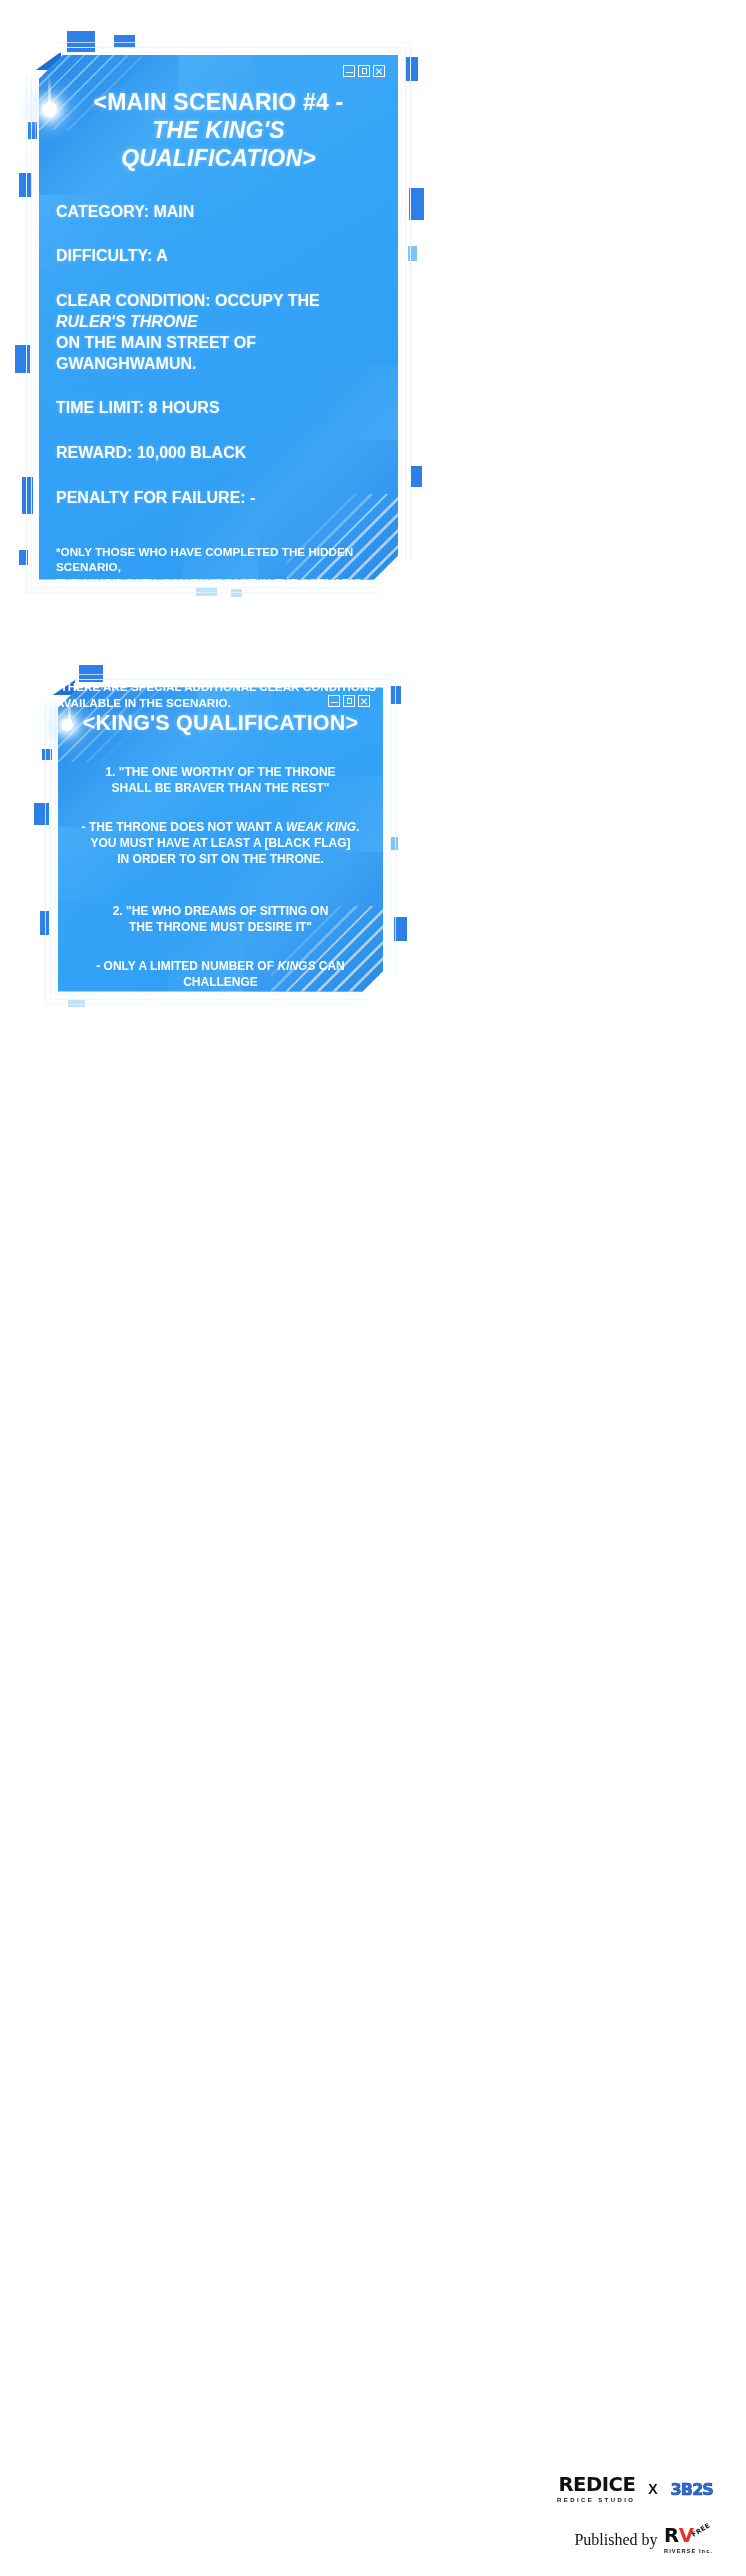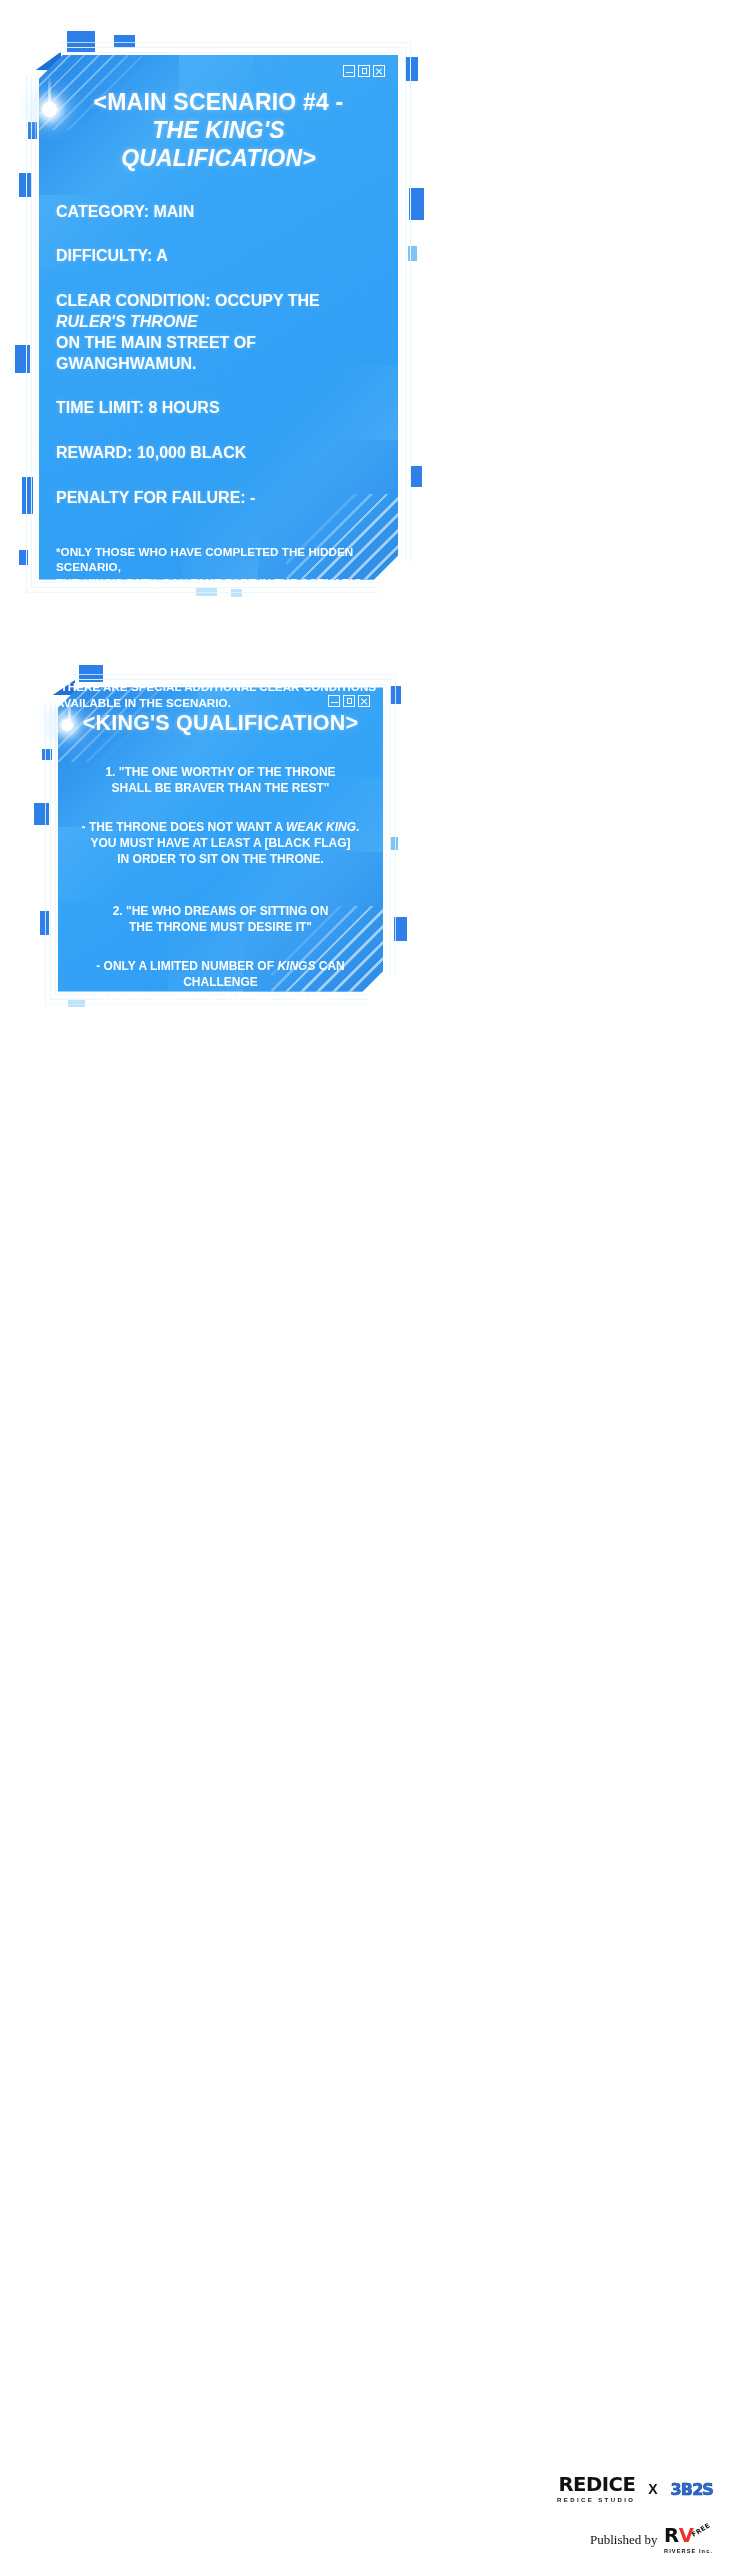--- a/index.html
+++ b/index.html
@@ -212,21 +212,21 @@
     -webkit-text-stroke: 0.6px #0d3d8f;
   }
   .pub-row {
     position: absolute;
     display: flex;
     align-items: center;
     gap: 6.5px;
   }
   .pub-text {
     font-family: "Liberation Serif", serif;
-    font-size: 13px;
+    font-size: 16px;
     color: #111;
   }
   .logo-riverse { display: flex; flex-direction: column; align-items: flex-start; }
   .logo-riverse-main {
     display: flex; align-items: flex-start;
     font-family: "DejaVu Sans", sans-serif;
     font-weight: 800;
     font-size: 19.6px;
     color: #111;
     line-height: 1;

